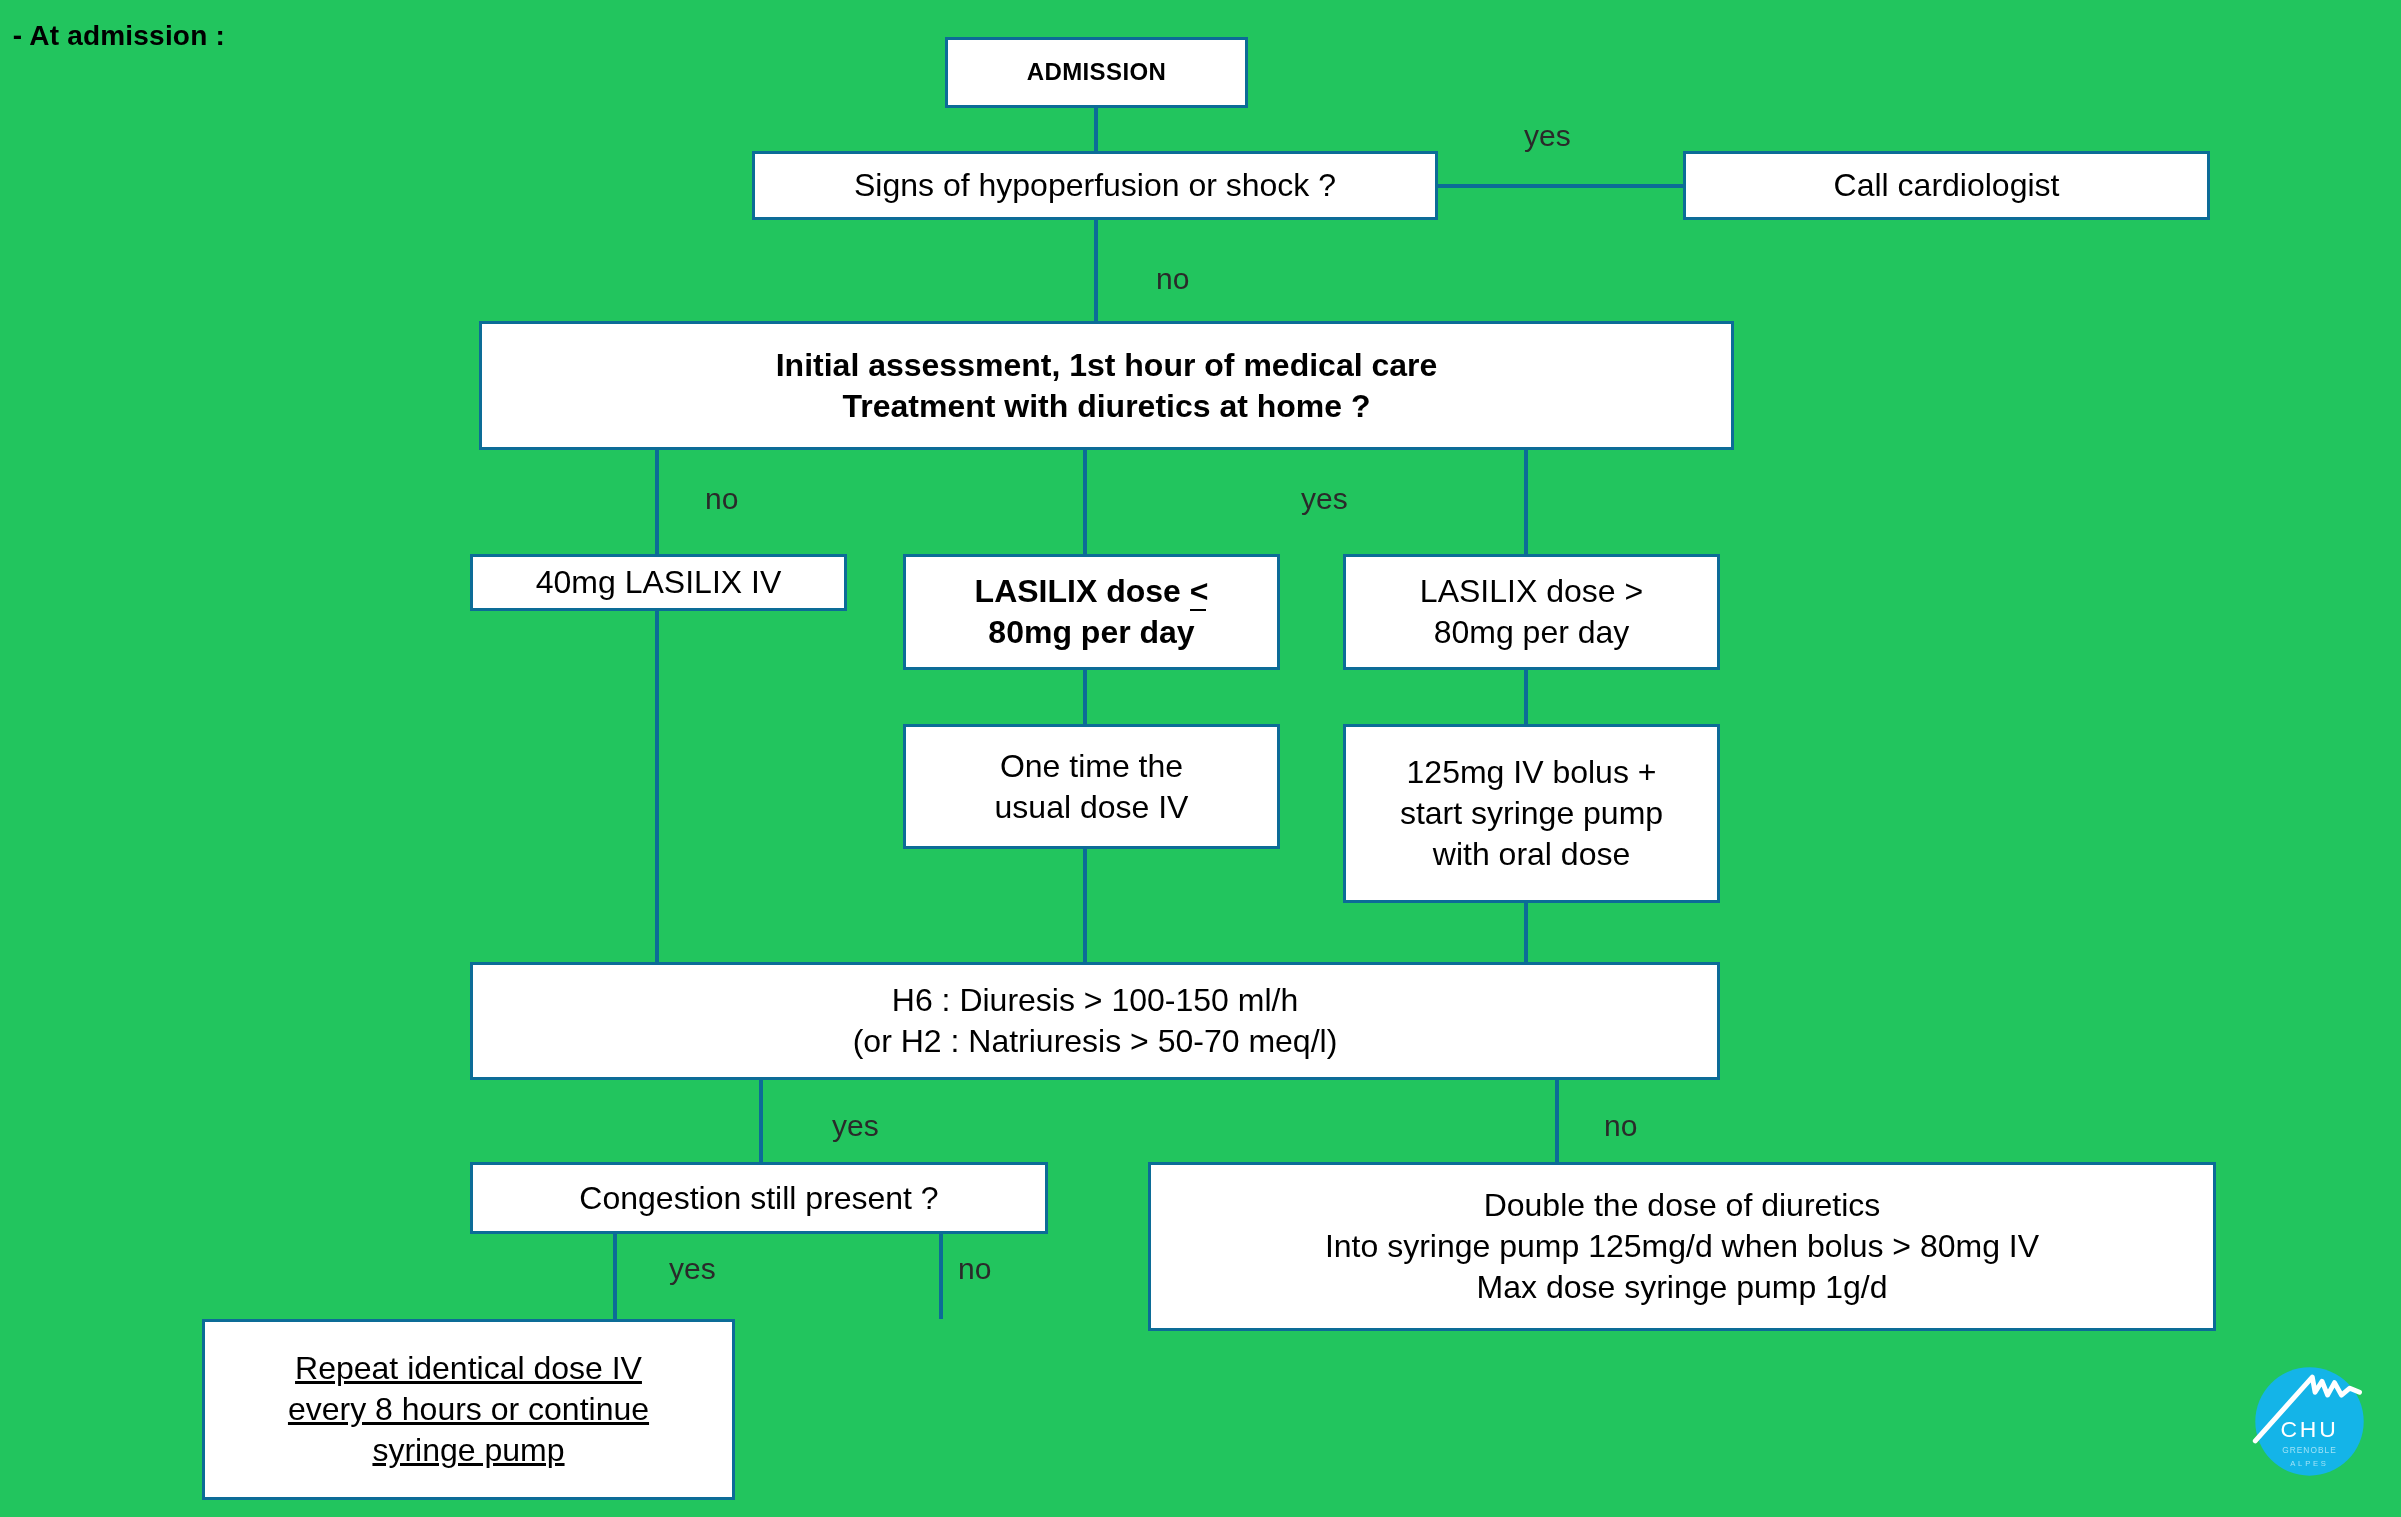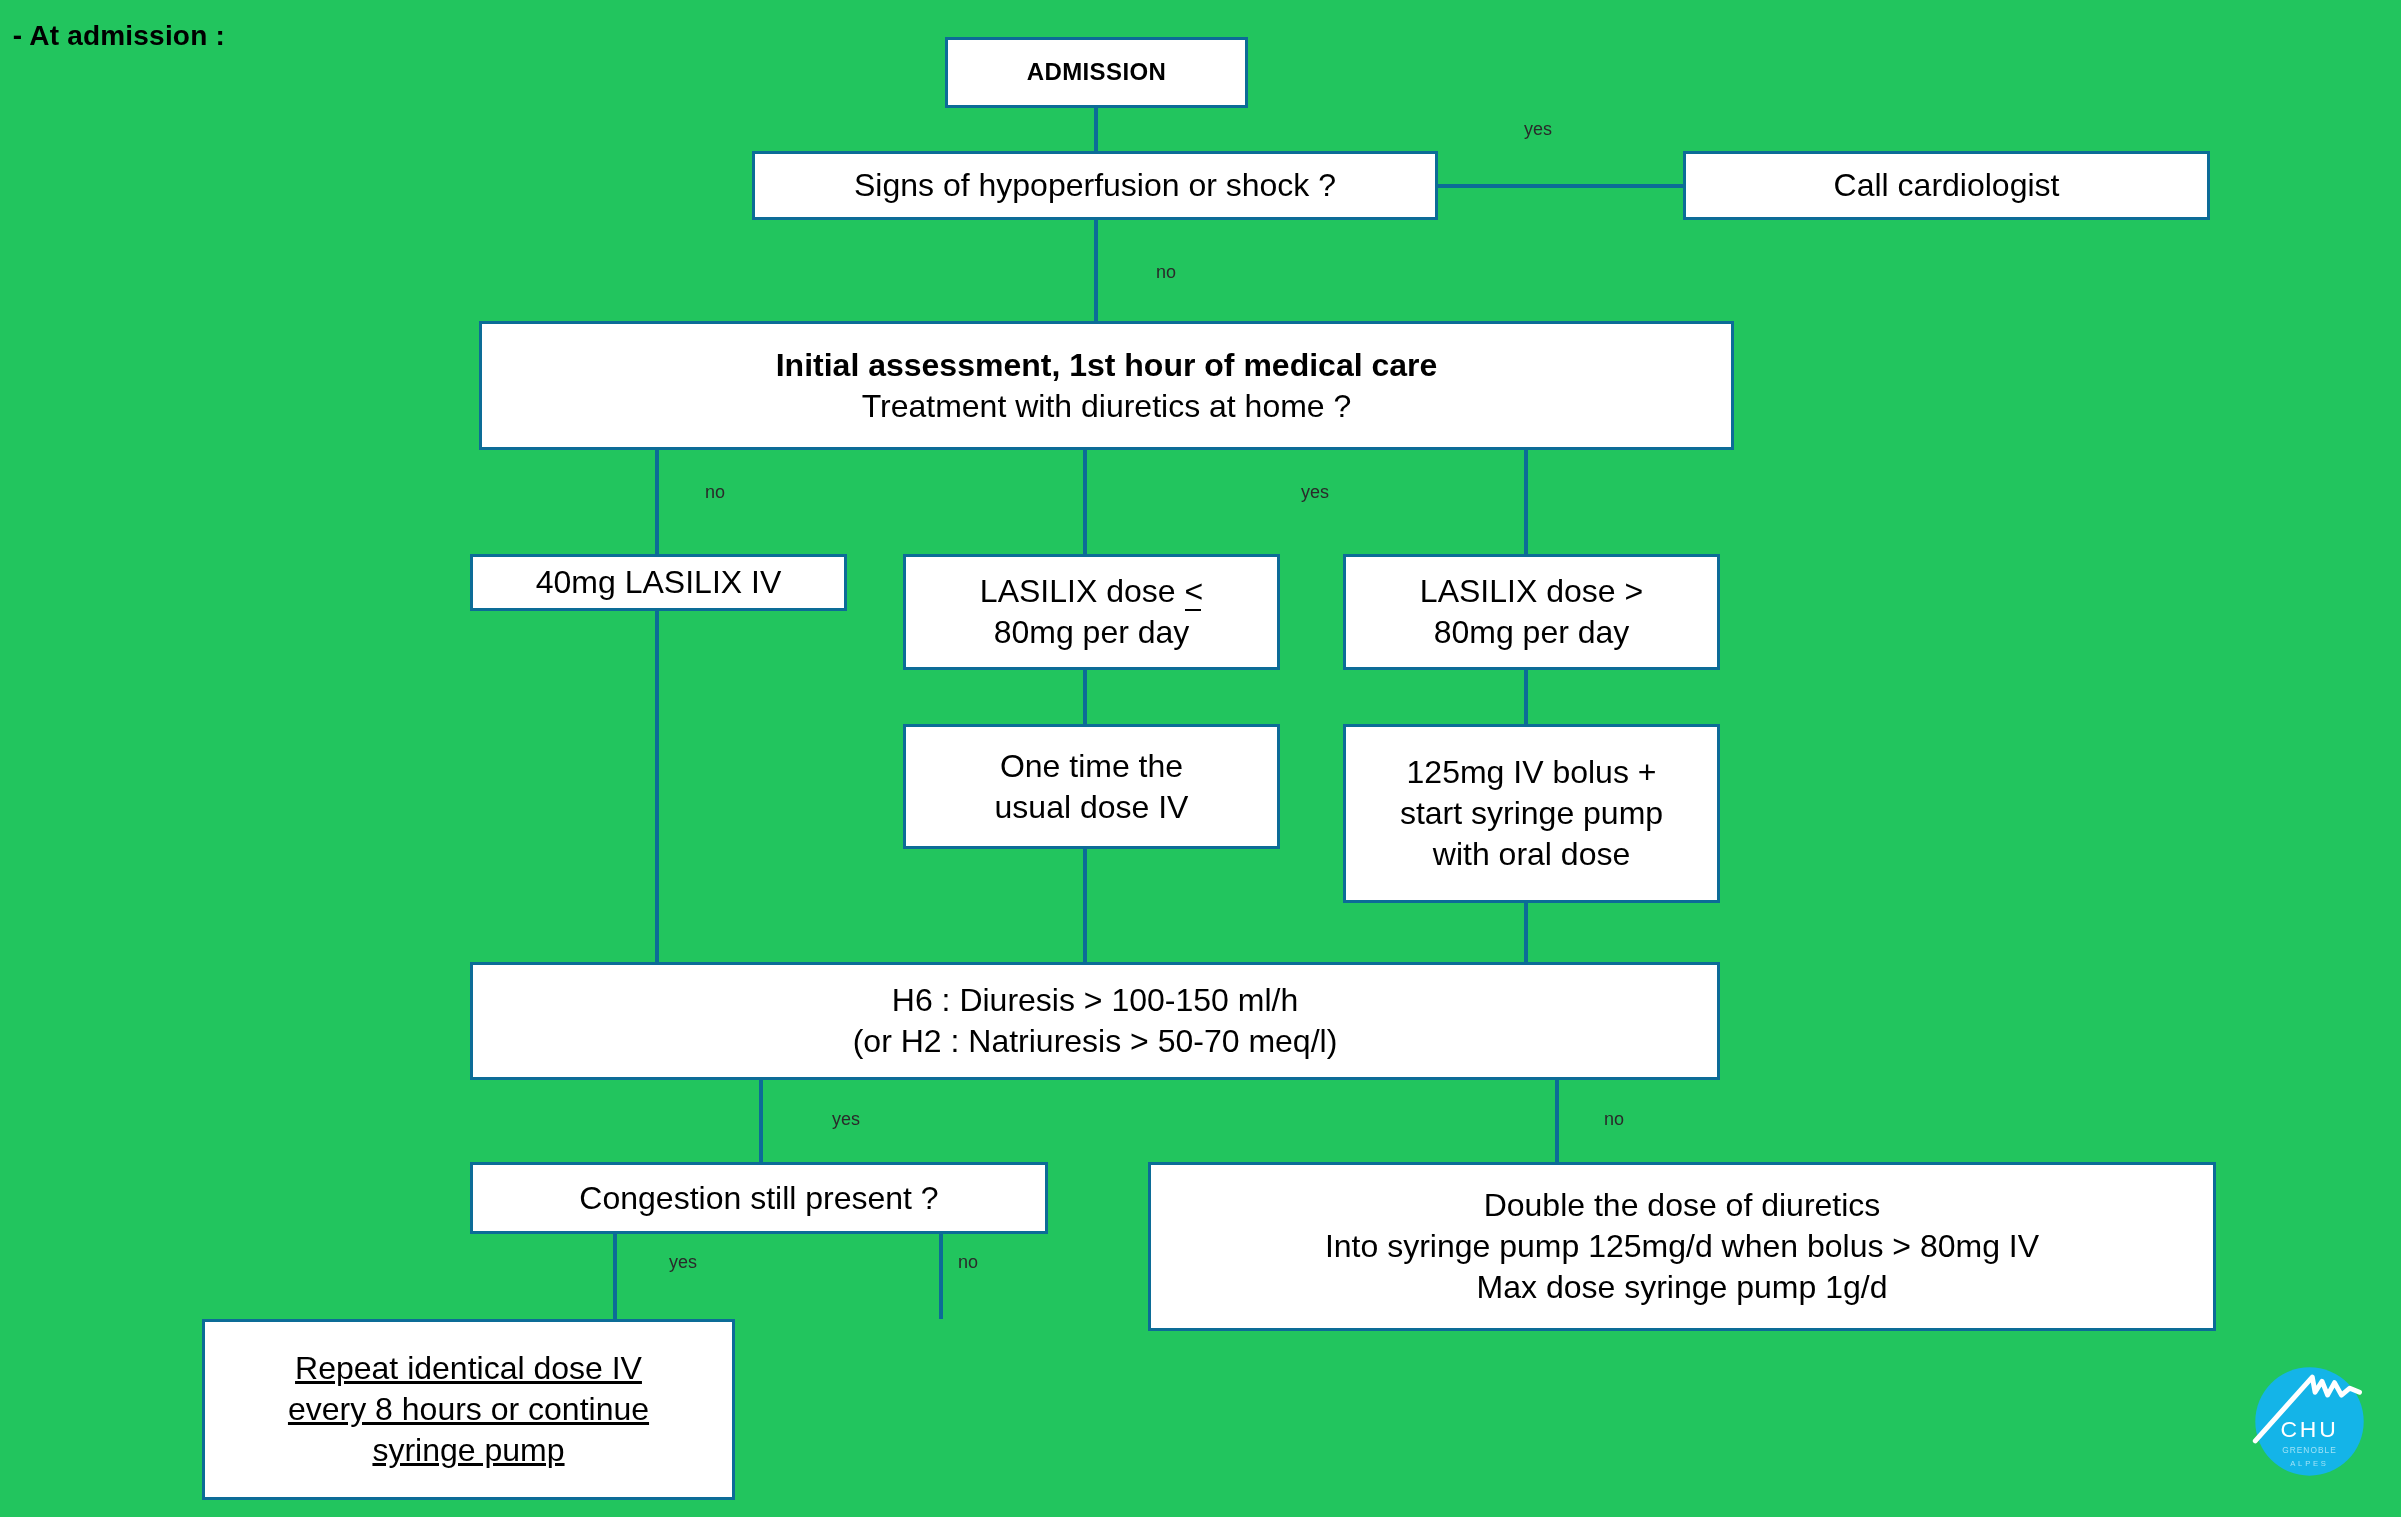--- a/index.html
+++ b/index.html
@@ -41,36 +41,36 @@
     justify-content: center;
     text-align: center;
     color: #000000;
     font-size: 32px;
     line-height: 1.28;
     z-index: 3;
     padding: 1.4px 7px;
   }
   .node .txt { display: block; width: 100%; white-space: pre-line; }
   .node .ln1 { display: block; font-weight: bold; }
-  .node .ln2 { display: block; font-weight: normal; }
+  .node .ln2 { display: block; font-weight: bold; }
   .node.title-node { font-weight: bold; font-size: 24px; letter-spacing: 0.4px; }
 
   
   .vline, .hline {
     position: absolute;
     background: #0c6c97;
     z-index: 1;
   }
   .vline { width: 3.5px; }
   .hline { height: 3.5px; }
 
   
   .blabel {
     position: absolute;
-    font-size: 18px;
+    font-size: 30px;
     color: #2a2a2a;
     z-index: 4;
     white-space: nowrap;
   }
 
   
   .leq {
     position: relative;
     display: inline-block;
   }

